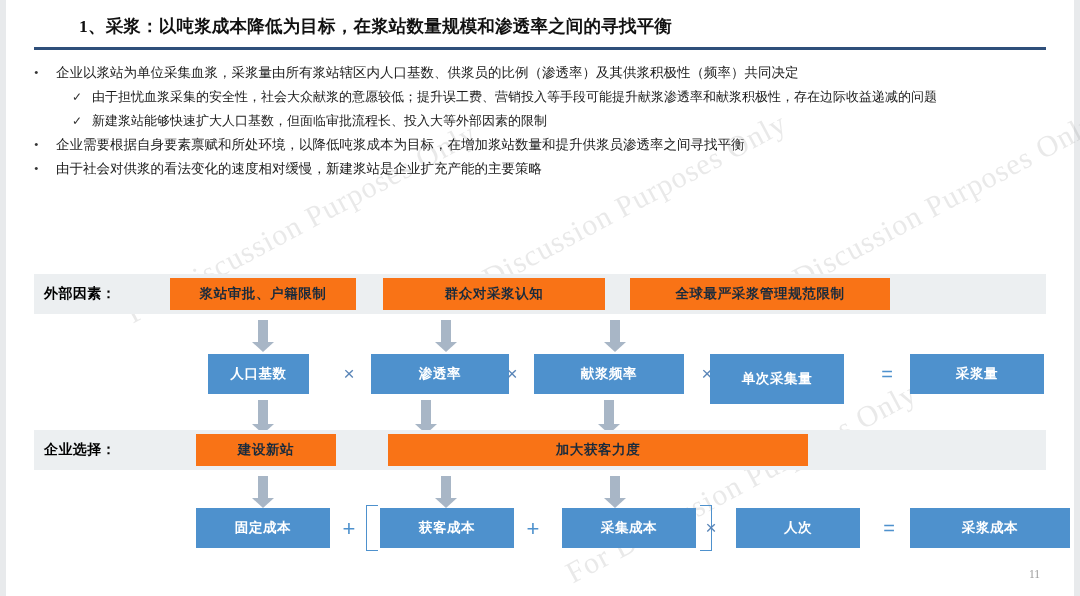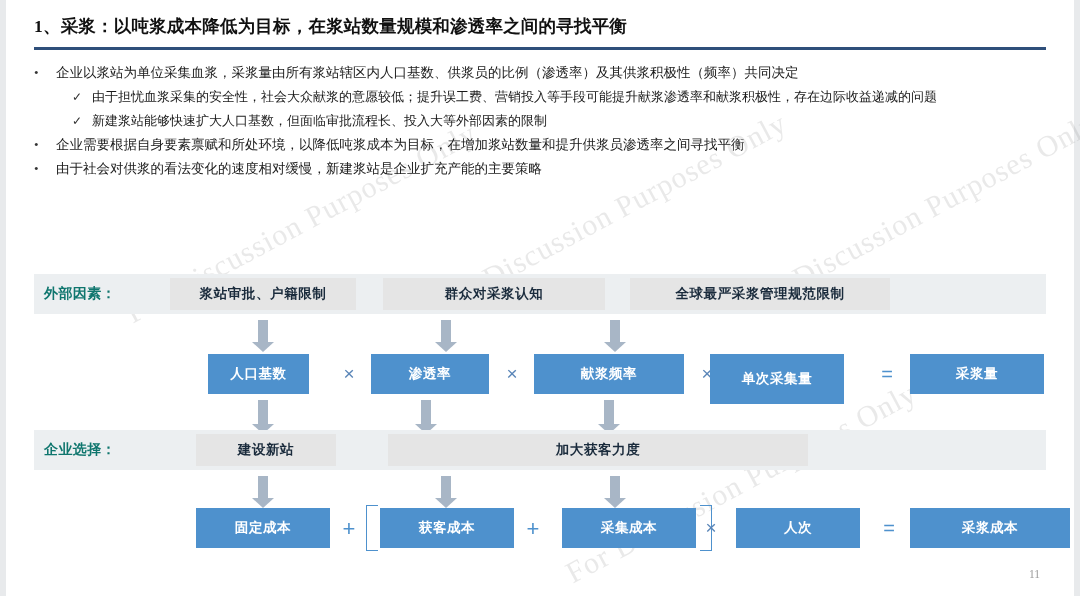--- a/index.html
+++ b/index.html
@@ -27,20 +27,21 @@
     left: 34px;
     top: 14px;
     width: 1012px;
   }
   .title {
     font-size: 17.5px;
     font-weight: bold;
     letter-spacing: 0.2px;
     color: #111111;
     white-space: nowrap;
+    margin-left: 45px;
   }
   .title-rule {
     margin-top: 9px;
     height: 2.5px;
     background: #2f4f7a;
     width: 1012px;
   }
   
   .bullets {
     position: absolute;
@@ -90,36 +91,36 @@
     height: 300px;
   }
   .band {
     position: absolute;
     background: #eceff1;
   }
   .row-label {
     position: absolute;
     font-size: 14px;
     font-weight: bold;
-    color: #0f766e;
+    color: #000000;
     letter-spacing: .4px;
   }
   .box {
     position: absolute;
     box-sizing: border-box;
     display: flex;
     align-items: center;
     justify-content: center;
     font-size: 13.5px;
     font-weight: bold;
     letter-spacing: .6px;
     text-align: center;
   }
   .box.light {
-    background: #e5e5e5;
+    background: #f97316;
     color: #1a2b3c;
   }
   .box.blue {
     background: #4e91cd;
     color: #ffffff;
   }
   .op {
     position: absolute;
     font-size: 19px;
     color: #5b86b8;
@@ -269,21 +270,21 @@
       <div class="stem" style="height:22px;"></div>
         <div class="head"></div>
     </div>
     <div class="arrow" style="left:604px; top:58px;">
       <div class="stem" style="height:22px;"></div>
         <div class="head"></div>
     </div>
 
     <div class="box blue" style="left:208px; top:92px; width:101px; height:40px;">人口基数</div>
     <div class="op" style="left:334px; top:101px; width:30px;">×</div>
-    <div class="box blue" style="left:371px; top:92px; width:118px; height:40px;font-family:Liberation Mono, monospace;">渗透率</div>
+    <div class="box blue" style="left:371px; top:92px; width:138px; height:40px;font-family:Liberation Mono, monospace;">渗透率</div>
     <div class="op" style="left:497px; top:101px; width:30px;">×</div>
     <div class="box blue" style="left:534px; top:92px; width:150px; height:40px;">献浆频率</div>
     <div class="op" style="left:692px; top:101px; width:30px;">×</div>
     <div class="box blue" style="left:710px; top:92px; width:134px; height:50px;">单次采集量</div>
     <div class="op eq" style="left:872px; top:101px; width:30px;">=</div>
     <div class="box blue" style="left:910px; top:92px; width:134px; height:40px;">采浆量</div>
 
     <div class="arrow" style="left:252px; top:138px;">
       <div class="stem" style="height:24px;"></div>
         <div class="head"></div>

